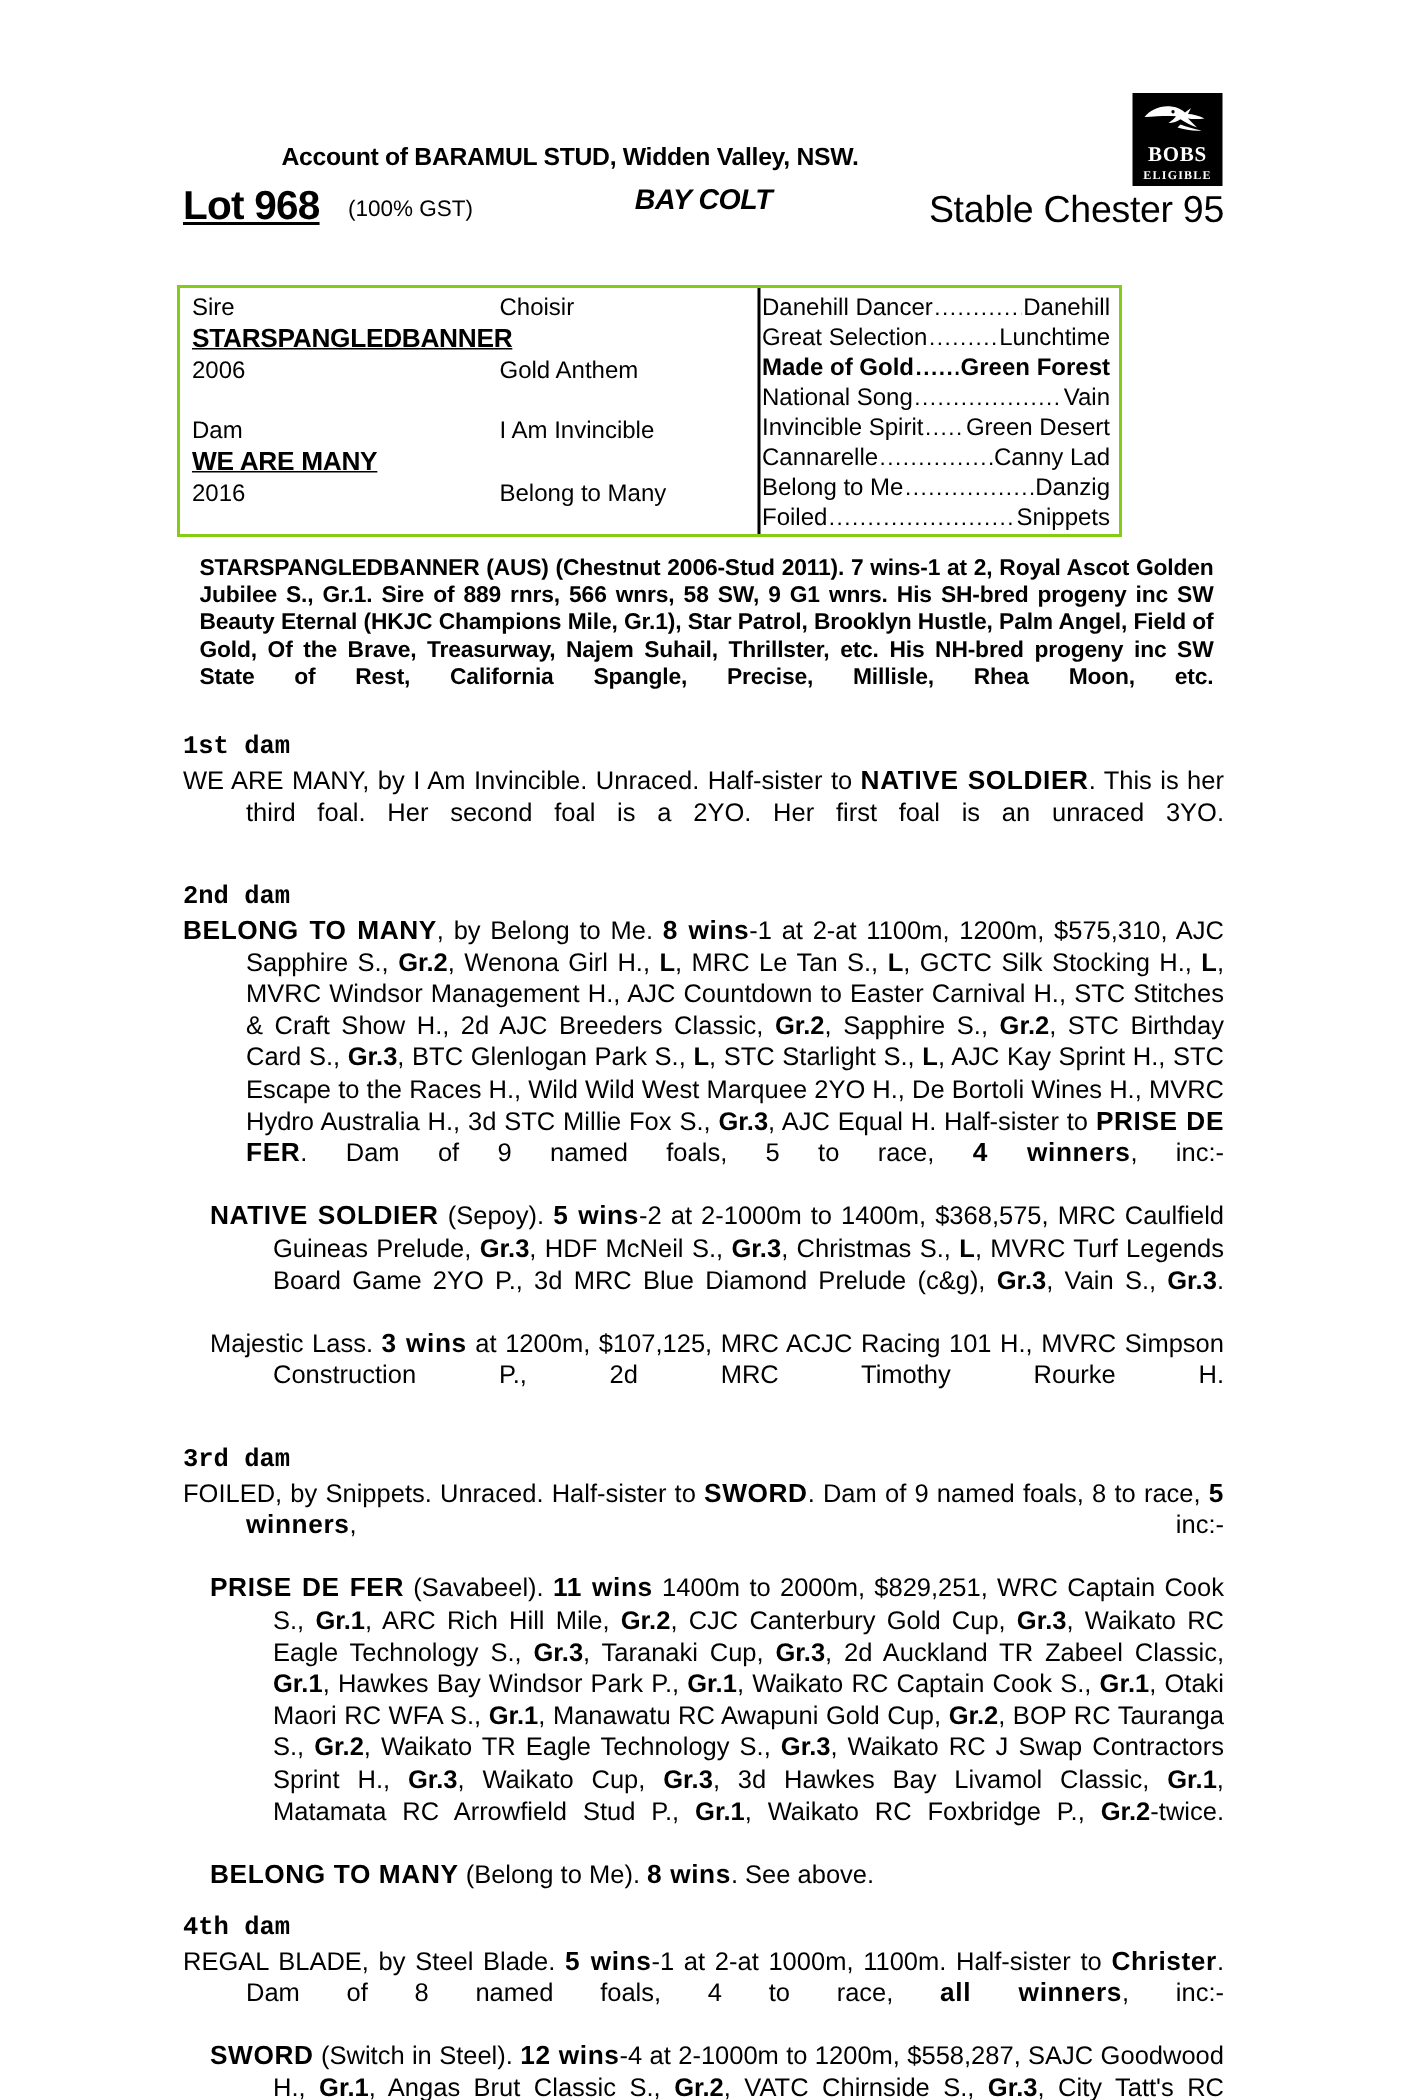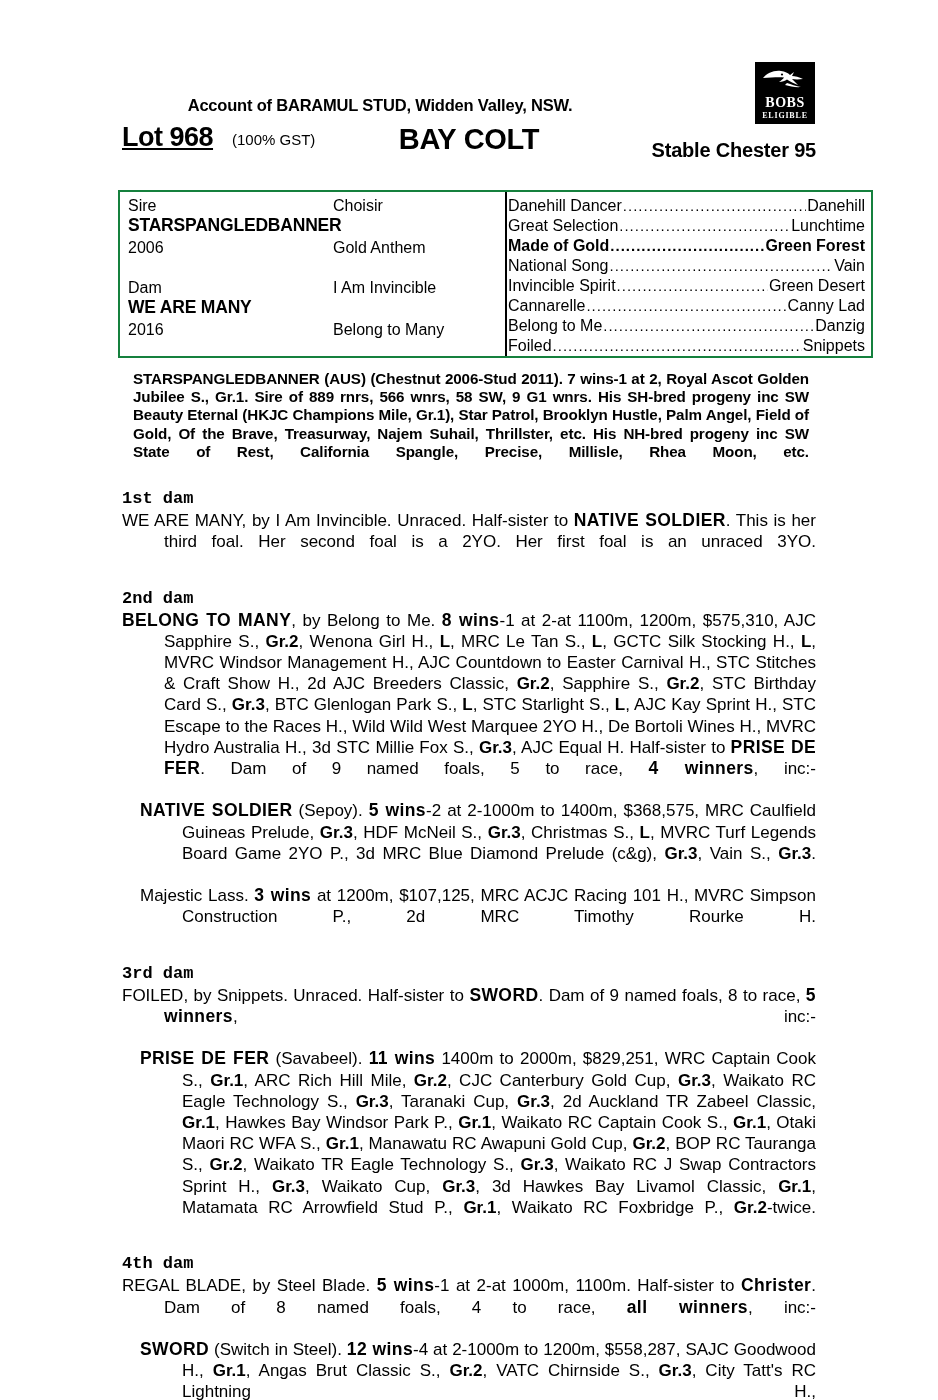--- a/index.html
+++ b/index.html
@@ -89,29 +89,30 @@
     top: 9px;
     font-size: 15px;
   }
   .colour-sex {
     position: absolute;
     left: 0;
     top: 1px;
     width: 694px;
     text-align: center;
     font-weight: bold;
-    font-size: 29px;
+    font-size: 19px;
     letter-spacing: -0.3px;
+    font-style: italic;
   }
   .stable {
     position: absolute;
     right: 0;
-    top: 17px;
-    font-weight: bold;
-    font-size: 20px;
+    top: 4px;
+    font-weight: normal;
+    font-size: 25px;
     letter-spacing: -0.2px;
   }
 
   .foaled-row {
     position: absolute;
     left: 122px;
     top: 158px;
     width: 694px;
     height: 26px;
     font-size: 17px;
@@ -146,23 +147,23 @@
     width: 2px;
     height: 22px;
     background: #000;
   }
 
   
   .ped-table {
     position: absolute;
     left: 118px;
     top: 190px;
-    width: 755px;
+    width: 630px;
     height: 168px;
-    border: 2px solid #15803d;
+    border: 2px solid #84cc16;
     box-sizing: border-box;
   }
   .ped-col-divider {
     position: absolute;
     left: 385px;
     top: 0;
     width: 2px;
     height: 164px;
     background: #000;
   }
@@ -183,20 +184,21 @@
     font-size: 16px;
     line-height: 20px;
     white-space: nowrap;
   }
   .pl-c1 { left: 8px; }
   .pl-c2 { left: 213px; }
   .pl-name {
     font-weight: bold;
     font-size: 17.5px;
     letter-spacing: -0.2px;
+    text-decoration: underline;
   }
   .pr-line {
     position: absolute;
     left: 1px;
     right: 6px;
     font-size: 16px;
     line-height: 20px;
     display: flex;
     align-items: flex-start;
     white-space: nowrap;
@@ -368,18 +370,19 @@
   <div class="dams" id="dams">
       <div class="dam-head first">1st dam</div>
       <div class="entry lvl0"><span>WE ARE MANY, by I Am Invincible. Unraced. Half-sister to </span><span class="bigname">NATIVE SOLDIER</span><span>. This is her third foal. Her second foal is a 2YO. Her first foal is an unraced 3YO.</span></div>
       <div class="dam-head">2nd dam</div>
       <div class="entry lvl0"><span class="bigname">BELONG TO MANY</span><span>, by Belong to Me. </span><span class="bigname">8 wins</span><span>-1 at 2-at 1100m, 1200m, $575,310, AJC Sapphire S., </span><span class="b">Gr.2</span><span>, Wenona Girl H., </span><span class="b">L</span><span>, MRC Le Tan S., </span><span class="b">L</span><span>, GCTC Silk Stocking H., </span><span class="b">L</span><span>, MVRC Windsor Management H., AJC Countdown to Easter Carnival H., STC Stitches &amp; Craft Show H., 2d AJC Breeders Classic, </span><span class="b">Gr.2</span><span>, Sapphire S., </span><span class="b">Gr.2</span><span>, STC Birthday Card S., </span><span class="b">Gr.3</span><span>, BTC Glenlogan Park S., </span><span class="b">L</span><span>, STC Starlight S., </span><span class="b">L</span><span>, AJC Kay Sprint H., STC Escape to the Races H., Wild Wild West Marquee 2YO H., De Bortoli Wines H., MVRC Hydro Australia H., 3d STC Millie Fox S., </span><span class="b">Gr.3</span><span>, AJC Equal H. Half-sister to </span><span class="bigname">PRISE DE FER</span><span>. Dam of 9 named foals, 5 to race, </span><span class="bigname">4 winners</span><span>, inc:-</span></div>
       <div class="entry lvl1"><span class="bigname">NATIVE SOLDIER</span><span> (Sepoy). </span><span class="bigname">5 wins</span><span>-2 at 2-1000m to 1400m, $368,575, MRC Caulfield Guineas Prelude, </span><span class="b">Gr.3</span><span>, HDF McNeil S., </span><span class="b">Gr.3</span><span>, Christmas S., </span><span class="b">L</span><span>, MVRC Turf Legends Board Game 2YO P., 3d MRC Blue Diamond Prelude (c&amp;g), </span><span class="b">Gr.3</span><span>, Vain S., </span><span class="b">Gr.3</span><span>.</span></div>
       <div class="entry lvl1"><span>Majestic Lass. </span><span class="bigname">3 wins</span><span> at 1200m, $107,125, MRC ACJC Racing 101 H., MVRC Simpson Construction P., 2d MRC Timothy Rourke H.</span></div>
       <div class="dam-head">3rd dam</div>
       <div class="entry lvl0"><span>FOILED, by Snippets. Unraced. Half-sister to </span><span class="bigname">SWORD</span><span>. Dam of 9 named foals, 8 to race, </span><span class="bigname">5 winners</span><span>, inc:-</span></div>
       <div class="entry lvl1"><span class="bigname">PRISE DE FER</span><span> (Savabeel). </span><span class="bigname">11 wins</span><span> 1400m to 2000m, $829,251, WRC Captain Cook S., </span><span class="b">Gr.1</span><span>, ARC Rich Hill Mile, </span><span class="b">Gr.2</span><span>, CJC Canterbury Gold Cup, </span><span class="b">Gr.3</span><span>, Waikato RC Eagle Technology S., </span><span class="b">Gr.3</span><span>, Taranaki Cup, </span><span class="b">Gr.3</span><span>, 2d Auckland TR Zabeel Classic, </span><span class="b">Gr.1</span><span>, Hawkes Bay Windsor Park P., </span><span class="b">Gr.1</span><span>, Waikato RC Captain Cook S., </span><span class="b">Gr.1</span><span>, Otaki Maori RC WFA S., </span><span class="b">Gr.1</span><span>, Manawatu RC Awapuni Gold Cup, </span><span class="b">Gr.2</span><span>, BOP RC Tauranga S., </span><span class="b">Gr.2</span><span>, Waikato TR Eagle Technology S., </span><span class="b">Gr.3</span><span>, Waikato RC J Swap Contractors Sprint H., </span><span class="b">Gr.3</span><span>, Waikato Cup, </span><span class="b">Gr.3</span><span>, 3d Hawkes Bay Livamol Classic, </span><span class="b">Gr.1</span><span>, Matamata RC Arrowfield Stud P., </span><span class="b">Gr.1</span><span>, Waikato RC Foxbridge P., </span><span class="b">Gr.2</span><span>-twice.</span></div>
+      <div class="entry lvl1 nojust"><span class="bigname">BELONG TO MANY</span><span> (Belong to Me). </span><span class="bigname">8 wins</span><span>. See above.</span></div>
       <div class="dam-head">4th dam</div>
       <div class="entry lvl0"><span>REGAL BLADE, by Steel Blade. </span><span class="bigname">5 wins</span><span>-1 at 2-at 1000m, 1100m. Half-sister to </span><span class="bigname">Christer</span><span>. Dam of 8 named foals, 4 to race, </span><span class="bigname">all winners</span><span>, inc:-</span></div>
       <div class="entry lvl1"><span class="bigname">SWORD</span><span> (Switch in Steel). </span><span class="bigname">12 wins</span><span>-4 at 2-1000m to 1200m, $558,287, SAJC Goodwood H., </span><span class="b">Gr.1</span><span>, Angas Brut Classic S., </span><span class="b">Gr.2</span><span>, VATC Chirnside S., </span><span class="b">Gr.3</span><span>, City Tatt's RC Lightning H., </span></div>
     </div>
 
 </div>
 
 </body></html>

